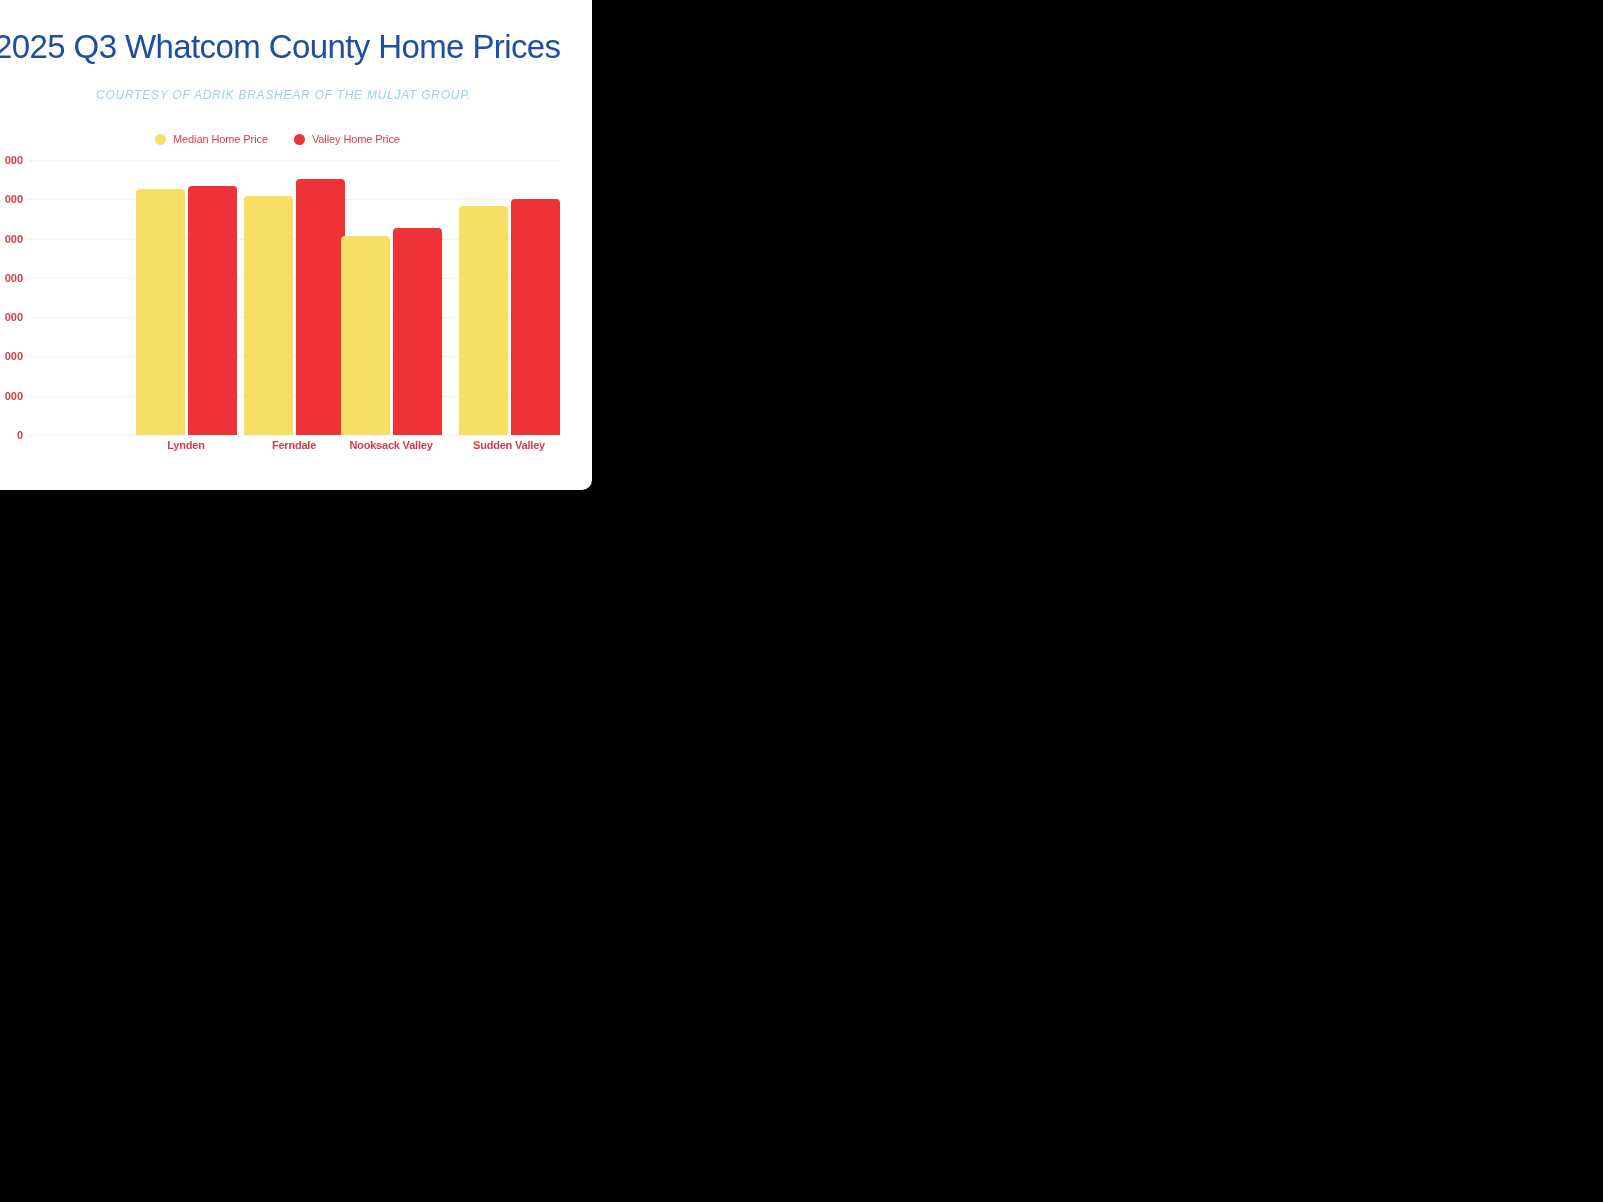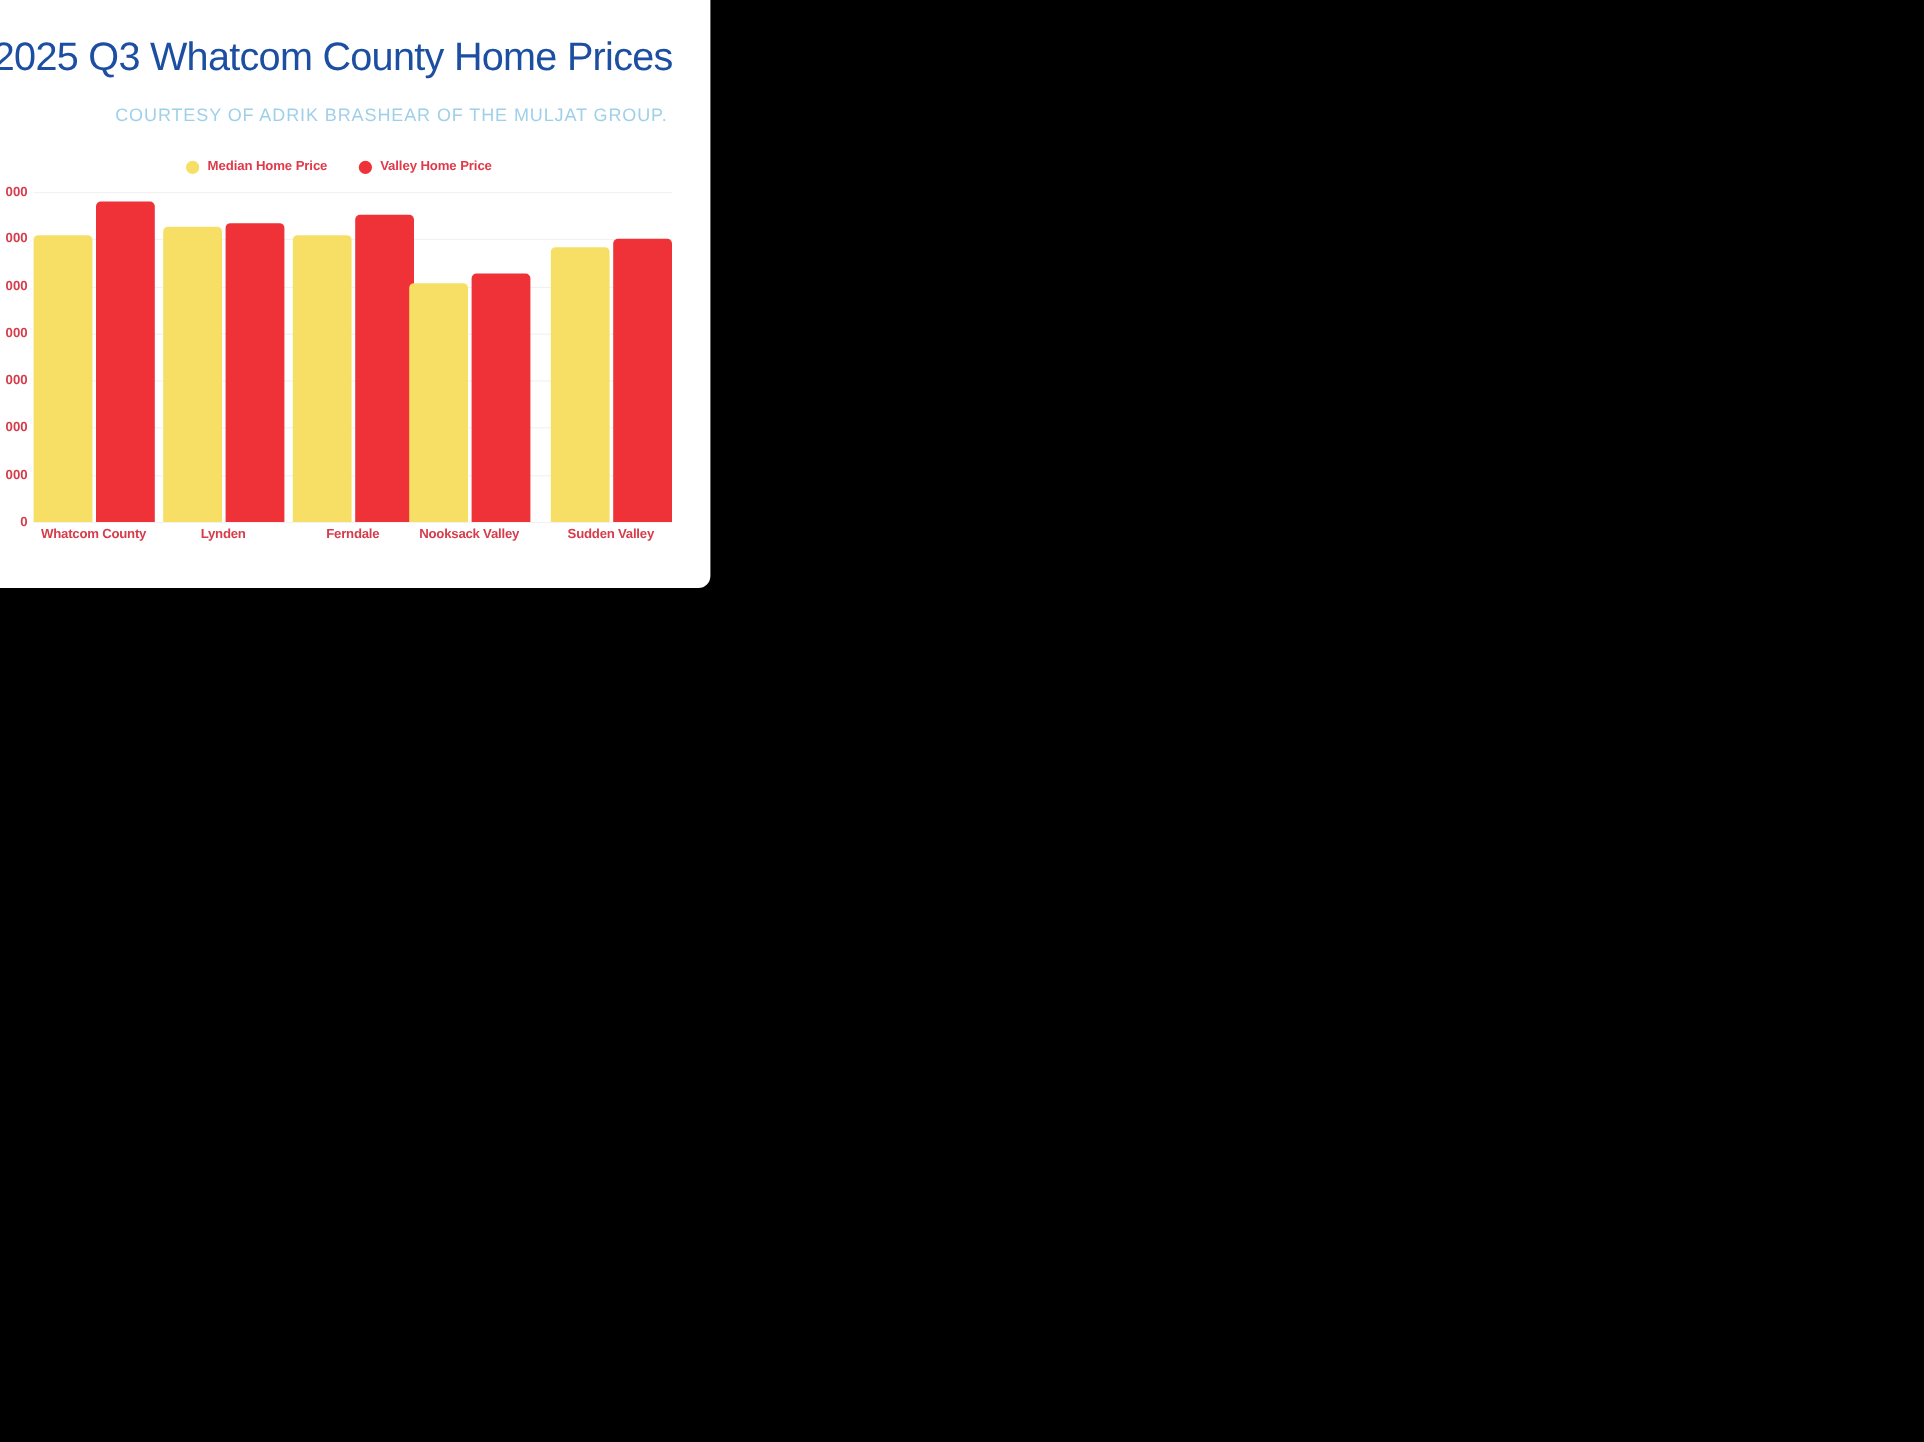--- a/index.html
+++ b/index.html
@@ -44,25 +44,26 @@
     font-weight: 400;
     letter-spacing: -0.6px;
     color: #1c4fa1;
     white-space: nowrap;
   }
 
   .chart-subtitle {
     position: absolute;
     left: 96px;
     top: 88px;
-    font-size: 15px;
+    font-size: 12px;
     font-weight: 400;
     letter-spacing: 0.75px;
     color: #9fd0ea;
     white-space: nowrap;
+    font-style: italic;
   }
 
   
   .legend {
     position: absolute;
     left: 155px;
     top: 133px;
     display: flex;
     align-items: center;
     gap: 26px;
@@ -75,21 +76,21 @@
   .legend-swatch {
     width: 11px;
     height: 11px;
     border-radius: 50%;
     flex: none;
   }
   .legend-swatch.median  { background: #f7df65; }
   .legend-swatch.average { background: #ee3237; }
   .legend-label {
     font-size: 11px;
-    font-weight: bold;
+    font-weight: normal;
     color: #e03a4a;
     white-space: nowrap;
     letter-spacing: -0.1px;
   }
 
   
   .plot {
     position: absolute;
     left: 28px;
     top: 160px;
@@ -189,25 +190,20 @@
         <div class="ytick" style="top: 157.143px;">000</div>
         <div class="gridline" style="top: 117.857px;"></div>
         <div class="ytick" style="top: 117.857px;">000</div>
         <div class="gridline" style="top: 78.5714px;"></div>
         <div class="ytick" style="top: 78.5714px;">000</div>
         <div class="gridline" style="top: 39.2857px;"></div>
         <div class="ytick" style="top: 39.2857px;">000</div>
         <div class="gridline" style="top: 0px;"></div>
         <div class="ytick" style="top: 0px;">000</div>
         <div class="axis-baseline"></div>
-        <div class="group" style="left: 0px; width: 101px;">
-          <div class="bar median" title="Median Home Price — Whatcom County" style="height: 238.9px; background: rgb(247, 223, 101);"></div>
-          <div class="bar average" title="Average Home Price — Whatcom County" style="height: 267.1px; background: rgb(238, 50, 55);"></div>
-          <div class="xtick">Whatcom County</div>
-        </div>
         <div class="group" style="left: 216px; width: 101px;">
           <div class="bar median" title="Median Home Price — Ferndale" style="height: 238.9px; background: rgb(247, 223, 101);"></div>
           <div class="bar average" title="Average Home Price — Ferndale" style="height: 256.1px; background: rgb(238, 50, 55);"></div>
           <div class="xtick">Ferndale</div>
         </div>
         <div class="group" style="left: 108px; width: 101px;">
           <div class="bar median" title="Median Home Price — Lynden" style="height: 245.9px; background: rgb(247, 223, 101);"></div>
           <div class="bar average" title="Average Home Price — Lynden" style="height: 249.1px; background: rgb(238, 50, 55);"></div>
           <div class="xtick">Lynden</div>
         </div>

